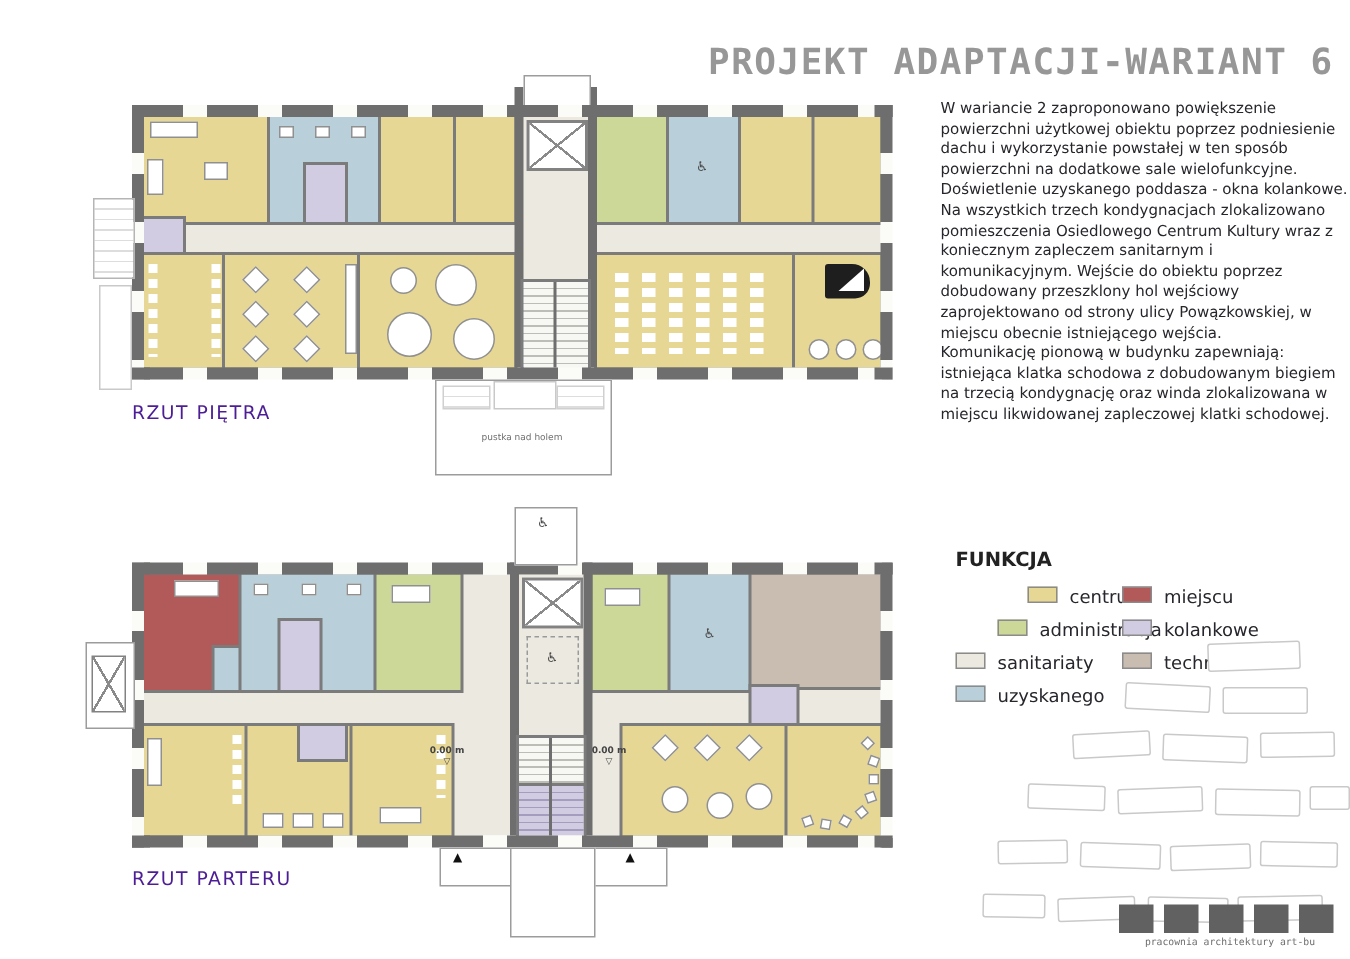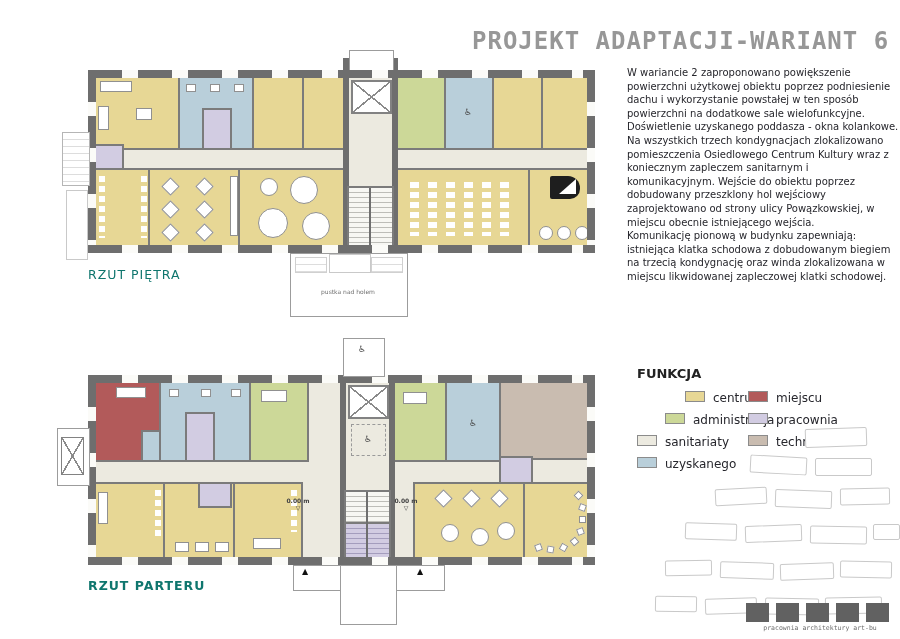--- a/index.html
+++ b/index.html
@@ -2,21 +2,21 @@
 <html style="--c-centrum: #e7d795; --c-administracja: #ccd898; --c-komunikacja: #eceae0; --c-sanitariaty: #b9cfda; --c-ochrona: #b25a5a; --c-pomocnicze: #d2cce2; --c-techniczne: #c9bcb0; --wall: #6e6e6e; --title_gray: #979797;"><head>
 <meta charset="utf-8">
 <style>
   html,body{margin:0;padding:0;background:#ffffff;}
   #page{position:relative;width:900px;height:639px;background:#fff;overflow:hidden;
         font-family:"DejaVu Sans",sans-serif;}
   .abs{position:absolute;}
   
   #title{position:absolute;left:472px;top:27px;font-family:"DejaVu Sans Mono",monospace;
          font-weight:bold;font-size:24px;letter-spacing:1px;color:#979797;white-space:nowrap;}
-  .planlabel{position:absolute;font-size:12.5px;color:#0f766e;letter-spacing:1px;}
+  .planlabel{position:absolute;font-size:12.5px;color:#4c1d95;letter-spacing:1px;}
   #desc{position:absolute;left:627px;top:66px;width:272px;font-size:10px;line-height:1.36;
         color:#26262c;white-space:pre-line;}
   #legend-title{position:absolute;left:637px;top:366px;font-size:13px;font-weight:bold;color:#222;}
   .legend-item{position:absolute;font-size:12px;color:#26262c;white-space:nowrap;}
   .legend-item .sw{display:inline-block;width:18px;height:9px;border:1px solid #8b8b8b;
         margin-right:8px;vertical-align:0px;}
   
   .plan{position:absolute;}
   .interior{position:absolute;background:var(--c-komunikacja);}
   .r{position:absolute;box-shadow:0 0 0 2px #7b7b7b;}
@@ -235,21 +235,21 @@
       <span class="acc" style="left:14px;top:6px;">♿</span>
     </div>
     <div class="outline" style="left:2px;top:96px;width:31px;height:56px;">
       <div class="xbox" style="left:3px;top:8px;width:21px;height:36px;border-width:1px;"></div>
     </div>
     <div class="outline" style="left:238px;top:233px;width:150px;height:24px;"></div>
     <div class="outline" style="left:285px;top:233px;width:55px;height:58px;"></div>
     <span class="arrowup" style="left:247px;top:236px;">▲</span>
     <span class="arrowup" style="left:362px;top:236px;">▲</span>
 
-    <div class="planlabel" style="left:33px;top:246px;font-weight:bold;">RZUT PARTERU</div>
+    <div class="planlabel" style="left:33px;top:246px;">RZUT PARTERU</div>
   </div>
 
   <div id="desc">W wariancie 2 zaproponowano powiększenie powierzchni użytkowej obiektu poprzez podniesienie dachu i wykorzystanie powstałej w ten sposób powierzchni na dodatkowe sale wielofunkcyjne. Doświetlenie uzyskanego poddasza - okna kolankowe. Na wszystkich trzech kondygnacjach zlokalizowano pomieszczenia Osiedlowego Centrum Kultury wraz z koniecznym zapleczem sanitarnym i komunikacyjnym. Wejście do obiektu poprzez dobudowany przeszklony hol wejściowy zaprojektowano od strony ulicy Powązkowskiej, w miejscu obecnie istniejącego wejścia.
 Komunikację pionową w budynku zapewniają: istniejąca klatka schodowa z dobudowanym biegiem na trzecią kondygnację oraz winda zlokalizowana w miejscu likwidowanej zapleczowej klatki schodowej.</div>
 
   <div id="legend-title">FUNKCJA</div>
   <div class="legend-item" style="left:637px;top:391px;margin-left:48px;">
     <span class="sw" style="background-color: rgb(231, 215, 149);"></span><span>centrum</span>
   </div>
   <div class="legend-item" style="left:637px;top:413px;padding-left:28px;">
@@ -258,21 +258,21 @@
   <div class="legend-item" style="left:637px;top:435px;">
     <span class="sw" style="background-color: rgb(236, 234, 224);"></span><span>sanitariaty</span>
   </div>
   <div class="legend-item" style="left:637px;top:457px;">
     <span class="sw" style="background-color: rgb(185, 207, 218);"></span><span>uzyskanego</span>
   </div>
   <div class="legend-item" style="left:748px;top:391px;">
     <span class="sw" style="background-color: rgb(178, 90, 90);"></span><span>miejscu</span>
   </div>
   <div class="legend-item" style="left:748px;top:413px;">
-    <span class="sw" style="background-color: rgb(210, 204, 226);"></span><span>pracownia</span>
+    <span class="sw" style="background-color: rgb(210, 204, 226);"></span><span>kolankowe</span>
   </div>
   <div class="legend-item" style="left:748px;top:435px;">
     <span class="sw" style="background-color: rgb(201, 188, 176);"></span><span>techniczne</span>
   </div>
 
   <div class="abs" style="left:655px;top:428px;width:245px;height:200px;">
     <div class="brick" style="left:150px;top:0px;width:60px;height:17px;transform:rotate(-2deg);"></div>
     <div class="brick" style="left:95px;top:28px;width:55px;height:16px;transform:rotate(3deg);"></div>
     <div class="brick" style="left:160px;top:30px;width:55px;height:16px;"></div>
     <div class="brick" style="left:60px;top:60px;width:50px;height:15px;transform:rotate(-3deg);"></div>

